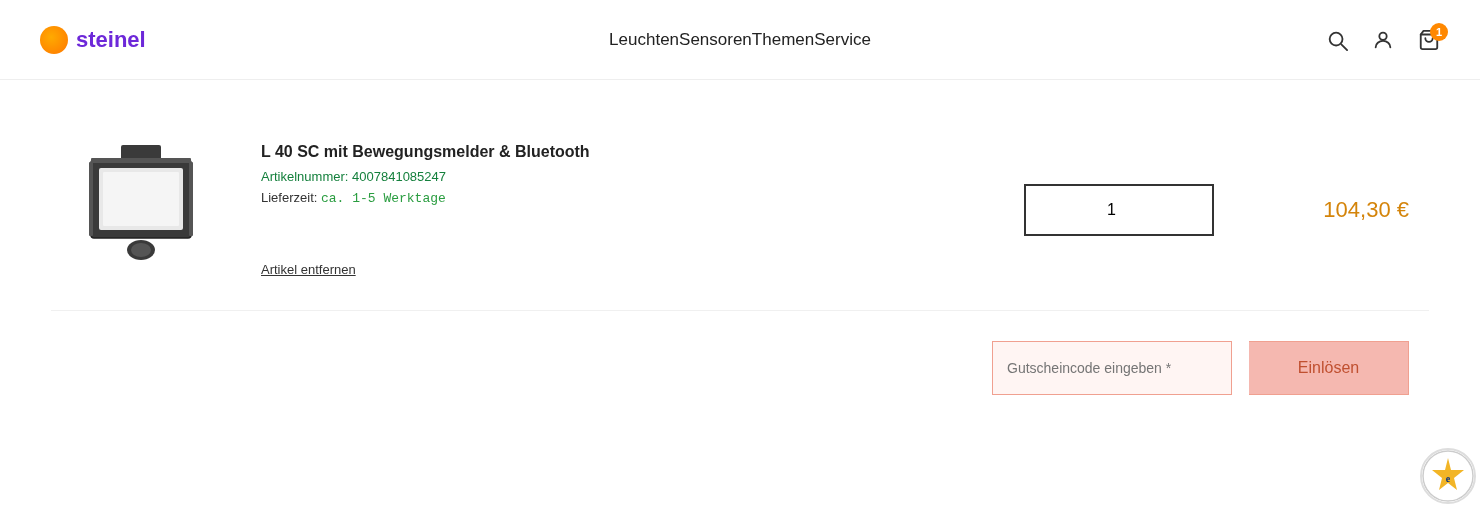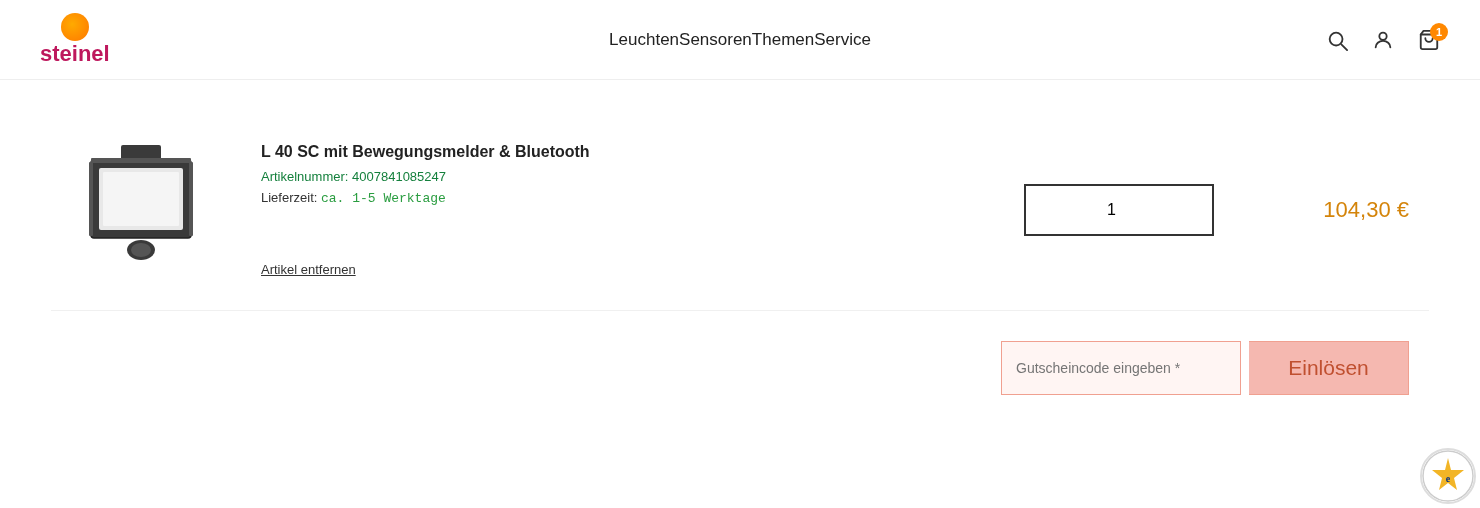--- a/index.html
+++ b/index.html
@@ -11,25 +11,25 @@
       align-items: center;
       justify-content: space-between;
       padding: 0 40px;
       height: 80px;
       border-bottom: 1px solid #eee;
       position: relative;
     }
     .logo {
       display: flex;
       align-items: center;
+      gap: 8px;
       font-size: 22px;
       font-weight: 700;
-      color: #be185d;
+      color: #6d28d9;
       text-decoration: none;
-      flex-direction: column;
     }
     .logo-dot {
       width: 28px;
       height: 28px;
       background: radial-gradient(circle at 40% 40%, #ffaa00, #ff7700);
       border-radius: 50%;
     }
     .nav {
       display: flex;
       align-items: center;
@@ -163,39 +163,39 @@
       font-weight: 500;
       color: #d4840a;
     }
 
     
     .voucher-area {
       display: flex;
       justify-content: flex-end;
       align-items: flex-start;
       padding: 30px 20px 0 0;
-      gap: 8px;
+      gap: 17px;
     }
     .voucher-input {
       width: 240px;
       height: 54px;
       border: 1.5px solid #f0a090;
       background: #fff5f3;
       font-size: 14px;
       color: #888;
       padding: 0 14px;
       outline: none;
     }
     .voucher-btn {
       width: 160px;
       height: 54px;
       background: #f5b8b0;
       border: 1.5px solid #f0a090;
       border-left: none;
-      font-size: 21px;
+      font-size: 16px;
       color: #c05030;
       cursor: pointer;
       font-weight: 500;
     }
 
     
     .trusted-badge {
       position: fixed;
       bottom: 0;
       right: 0;

